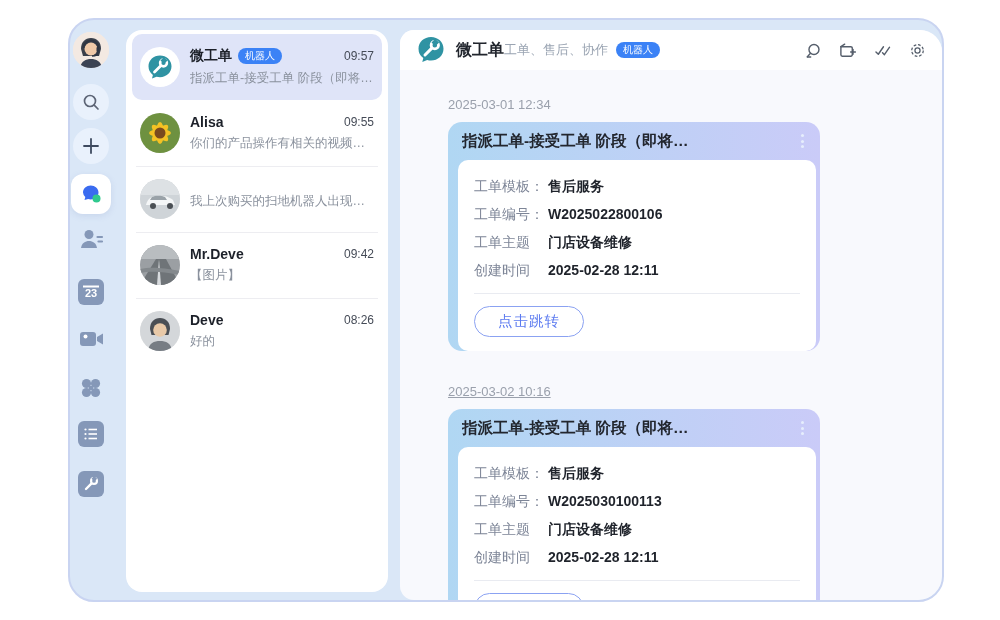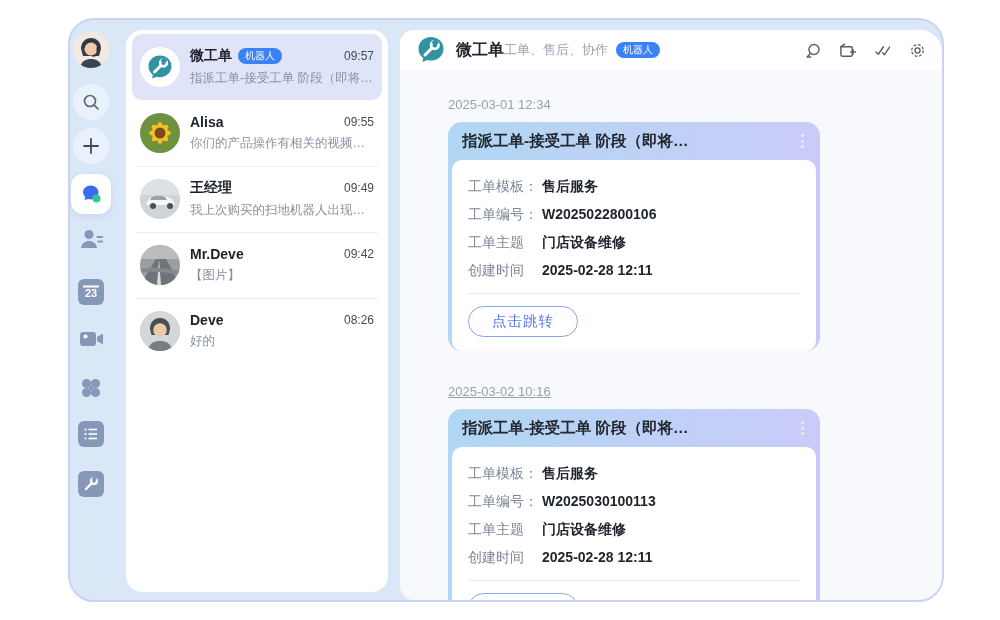--- a/index.html
+++ b/index.html
@@ -55,21 +55,21 @@
 
   .chat-body{ padding:0 0 0 48px; }
   .ts{ font-size:13px; color:#9aa0ac; margin:27px 0 10px 0; }
   .ts.second{ margin-top:33px;text-decoration:underline; }
 
   .card{ width:372px; border-radius:14px; background:linear-gradient(90deg,#b0d7f3,#cacbf8); }
   .card-hd{ height:38px; display:flex; align-items:center; padding:0 10px 0 14px; }
   .card-title{ flex:1; font-size:15.5px; font-weight:bold; color:#22262e; white-space:nowrap; overflow:hidden; }
   .dots{ display:flex; flex-direction:column; gap:2.5px; padding:4px 6px; }
   .dots i{ width:3px; height:3px; border-radius:50%; background:#e6eefc; }
-  .card-bd{ background:#ffffff; border-radius:10px; margin:0 4px 4px 4px; padding:12px 16px 14px 16px; }
+  .card-bd{ background:#ffffff; border-radius:10px; margin:0 4px 4px 10px; padding:12px 16px 14px 16px; }
   .frow{ display:flex; font-size:14px; line-height:28px; }
   .flabel{ color:#7d8597; width:74px; flex:none; }
   .fvalue{ color:#1f232b; font-weight:bold; }
   .card-div{ border-top:1px solid #e9ebf1; margin:9px 0 12px 0; }
   .jump-btn{ display:inline-block; background:transparent; font-size:14.5px; color:#5b7af0; border:1.5px solid #8ba2f2; border-radius:17px; padding:5px 23px; letter-spacing:1px; cursor:pointer; font-family:inherit; }
 </style>
 </head>
 <body>
 
 <div class="window">
@@ -222,24 +222,20 @@
           <svg width="40" height="40" viewBox="0 0 40 40">
             <rect width="40" height="40" fill="#cfd4d8"></rect>
             <rect y="0" width="40" height="16" fill="#dde1e4"></rect>
             <path d="M6 26c1-5 4-8 9-9 6-1 14 0 18 4l2 5z" fill="#f4f6f7"></path>
             <path d="M12 18c3-1.5 9-2 13 0l2 3H10z" fill="#9aa2a8"></path>
             <circle cx="13" cy="27" r="3" fill="#4a4f54"></circle>
             <circle cx="30" cy="27" r="3" fill="#4a4f54"></circle>
           </svg>
         </div>
         <div class="ctext">
-          <div class="crow1">
-            <span class="cname">王经理</span>
-            <span class="ctime">09:49</span>
-          </div>
           <div class="cprev">我上次购买的扫地机器人出现…</div>
         </div>
       </div>
 
       <div class="convo">
         <div class="av">
           <svg width="40" height="40" viewBox="0 0 40 40">
             <rect width="40" height="40" fill="#9b9fa3"></rect>
             <rect width="40" height="14" fill="#b9bdc0"></rect>
             <path d="M0 40L16 14h10L40 40z" fill="#6f7478"></path>

